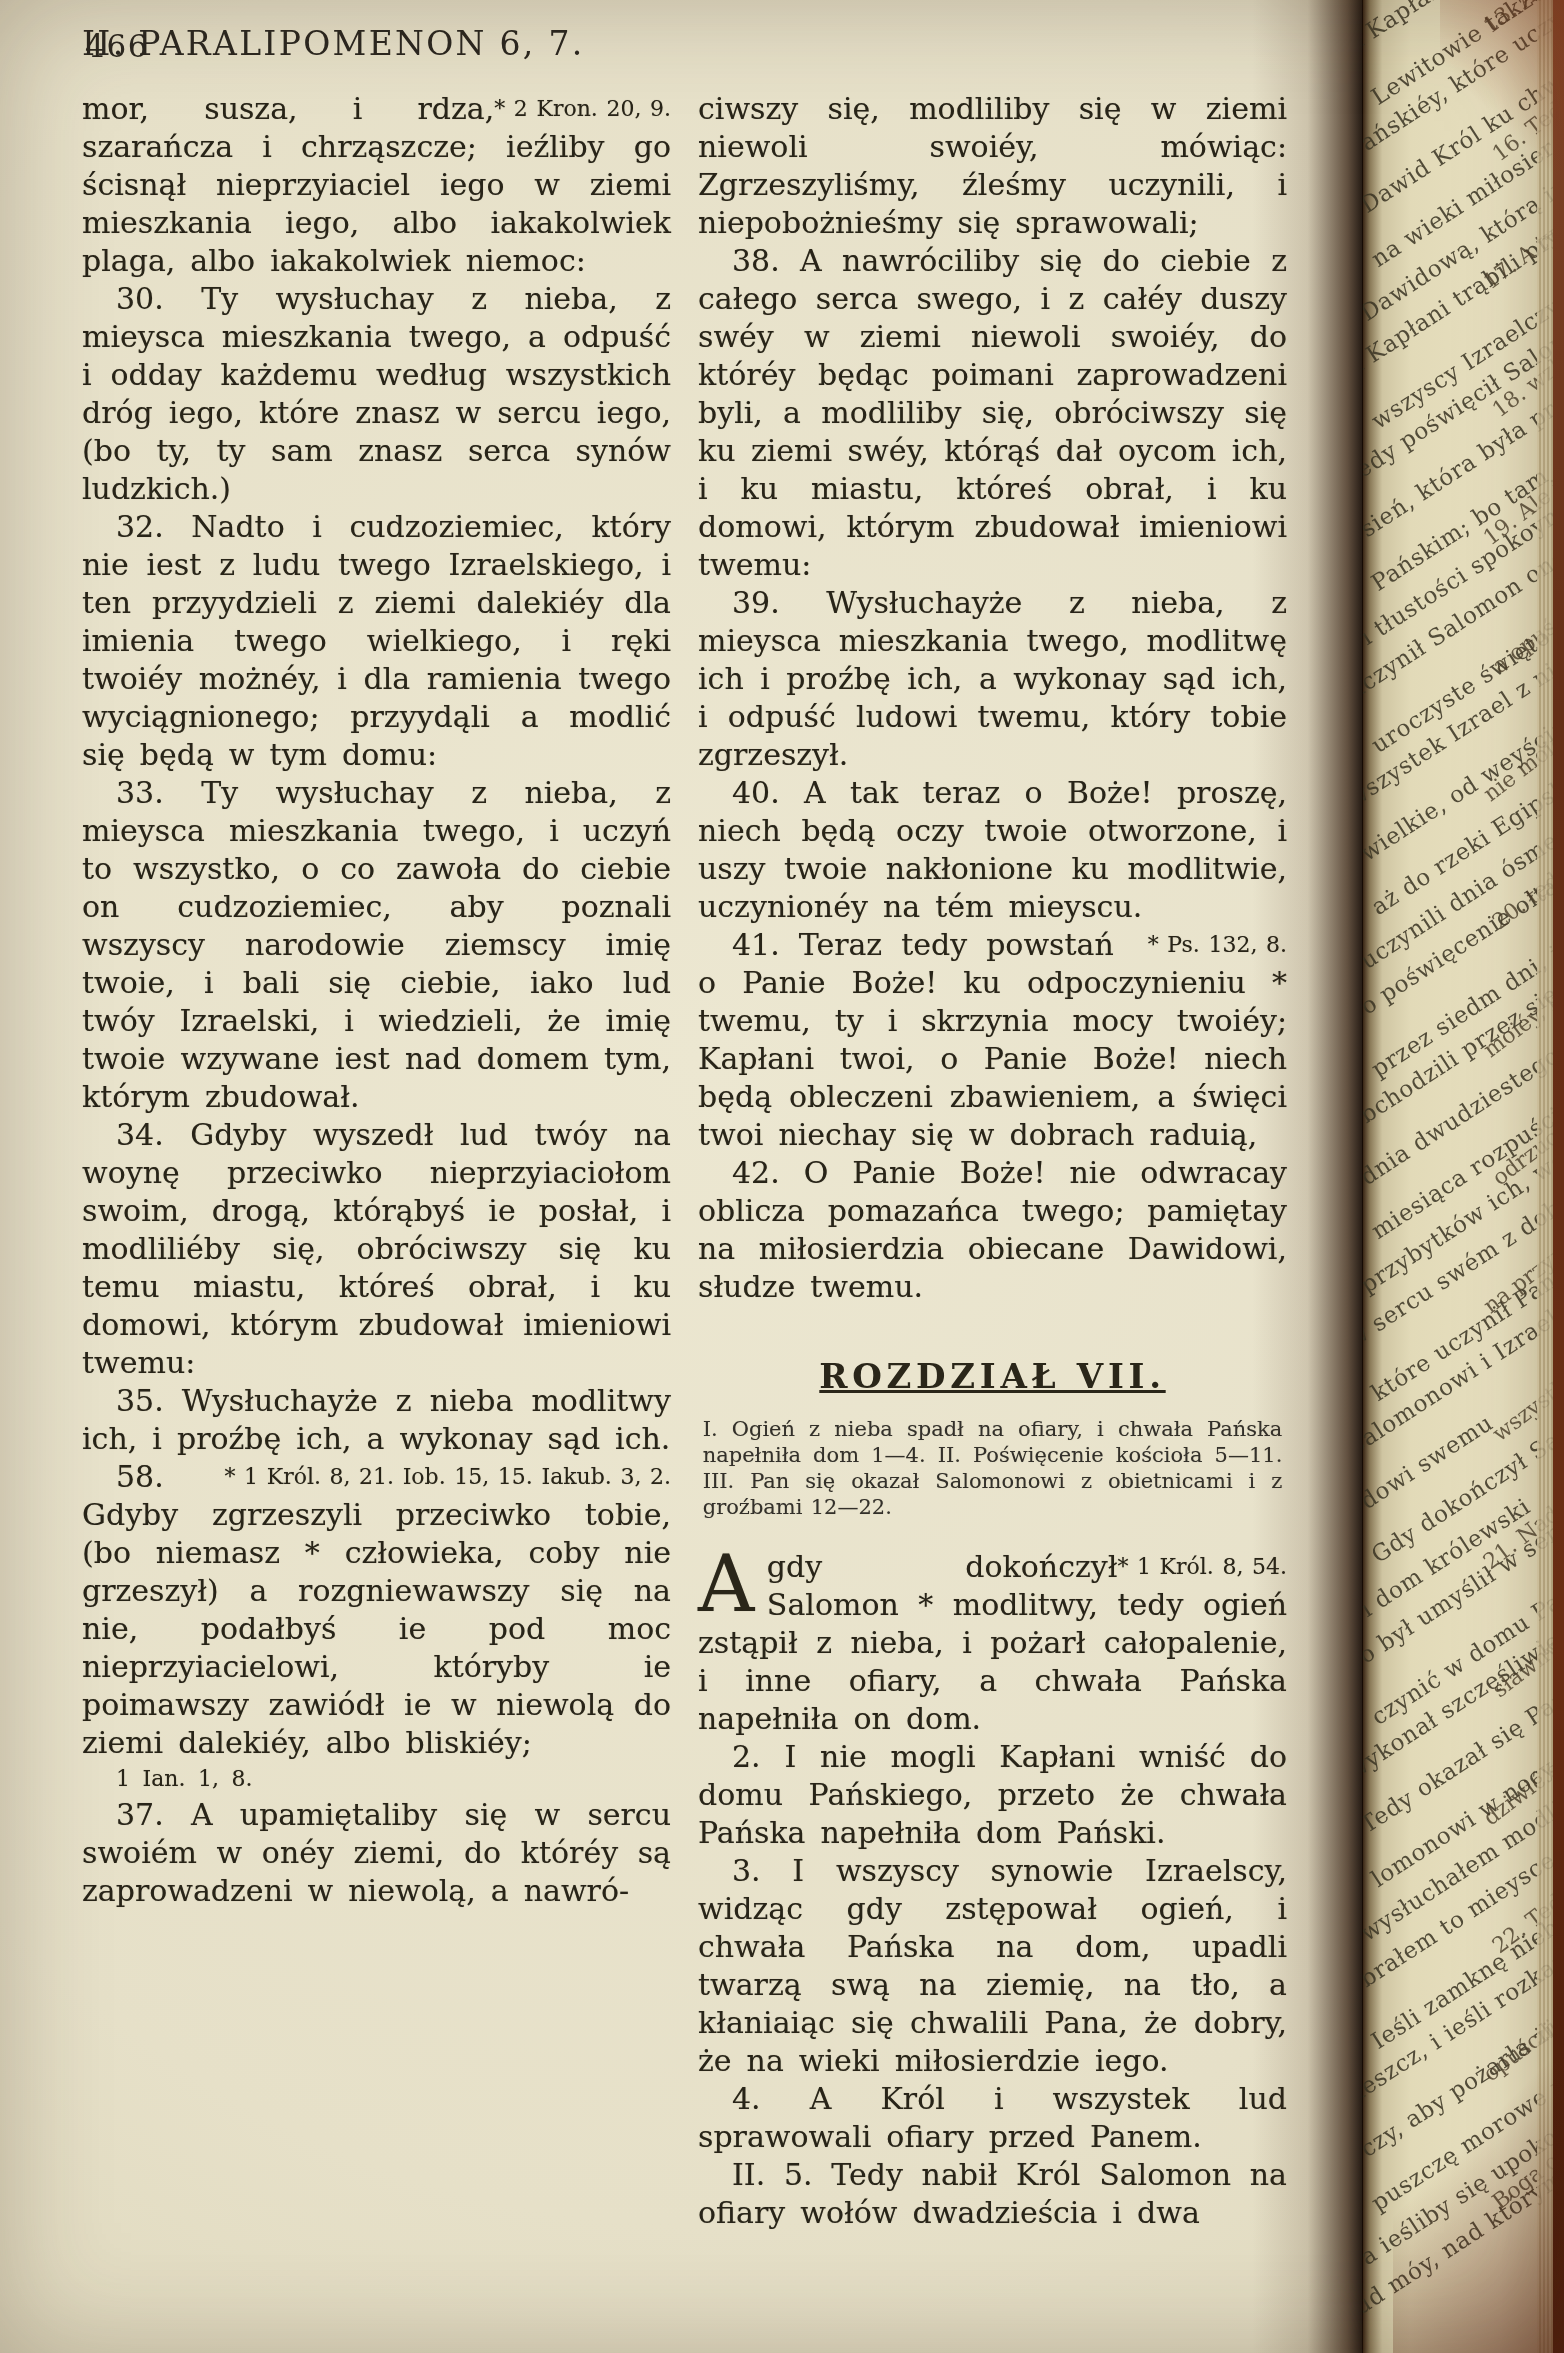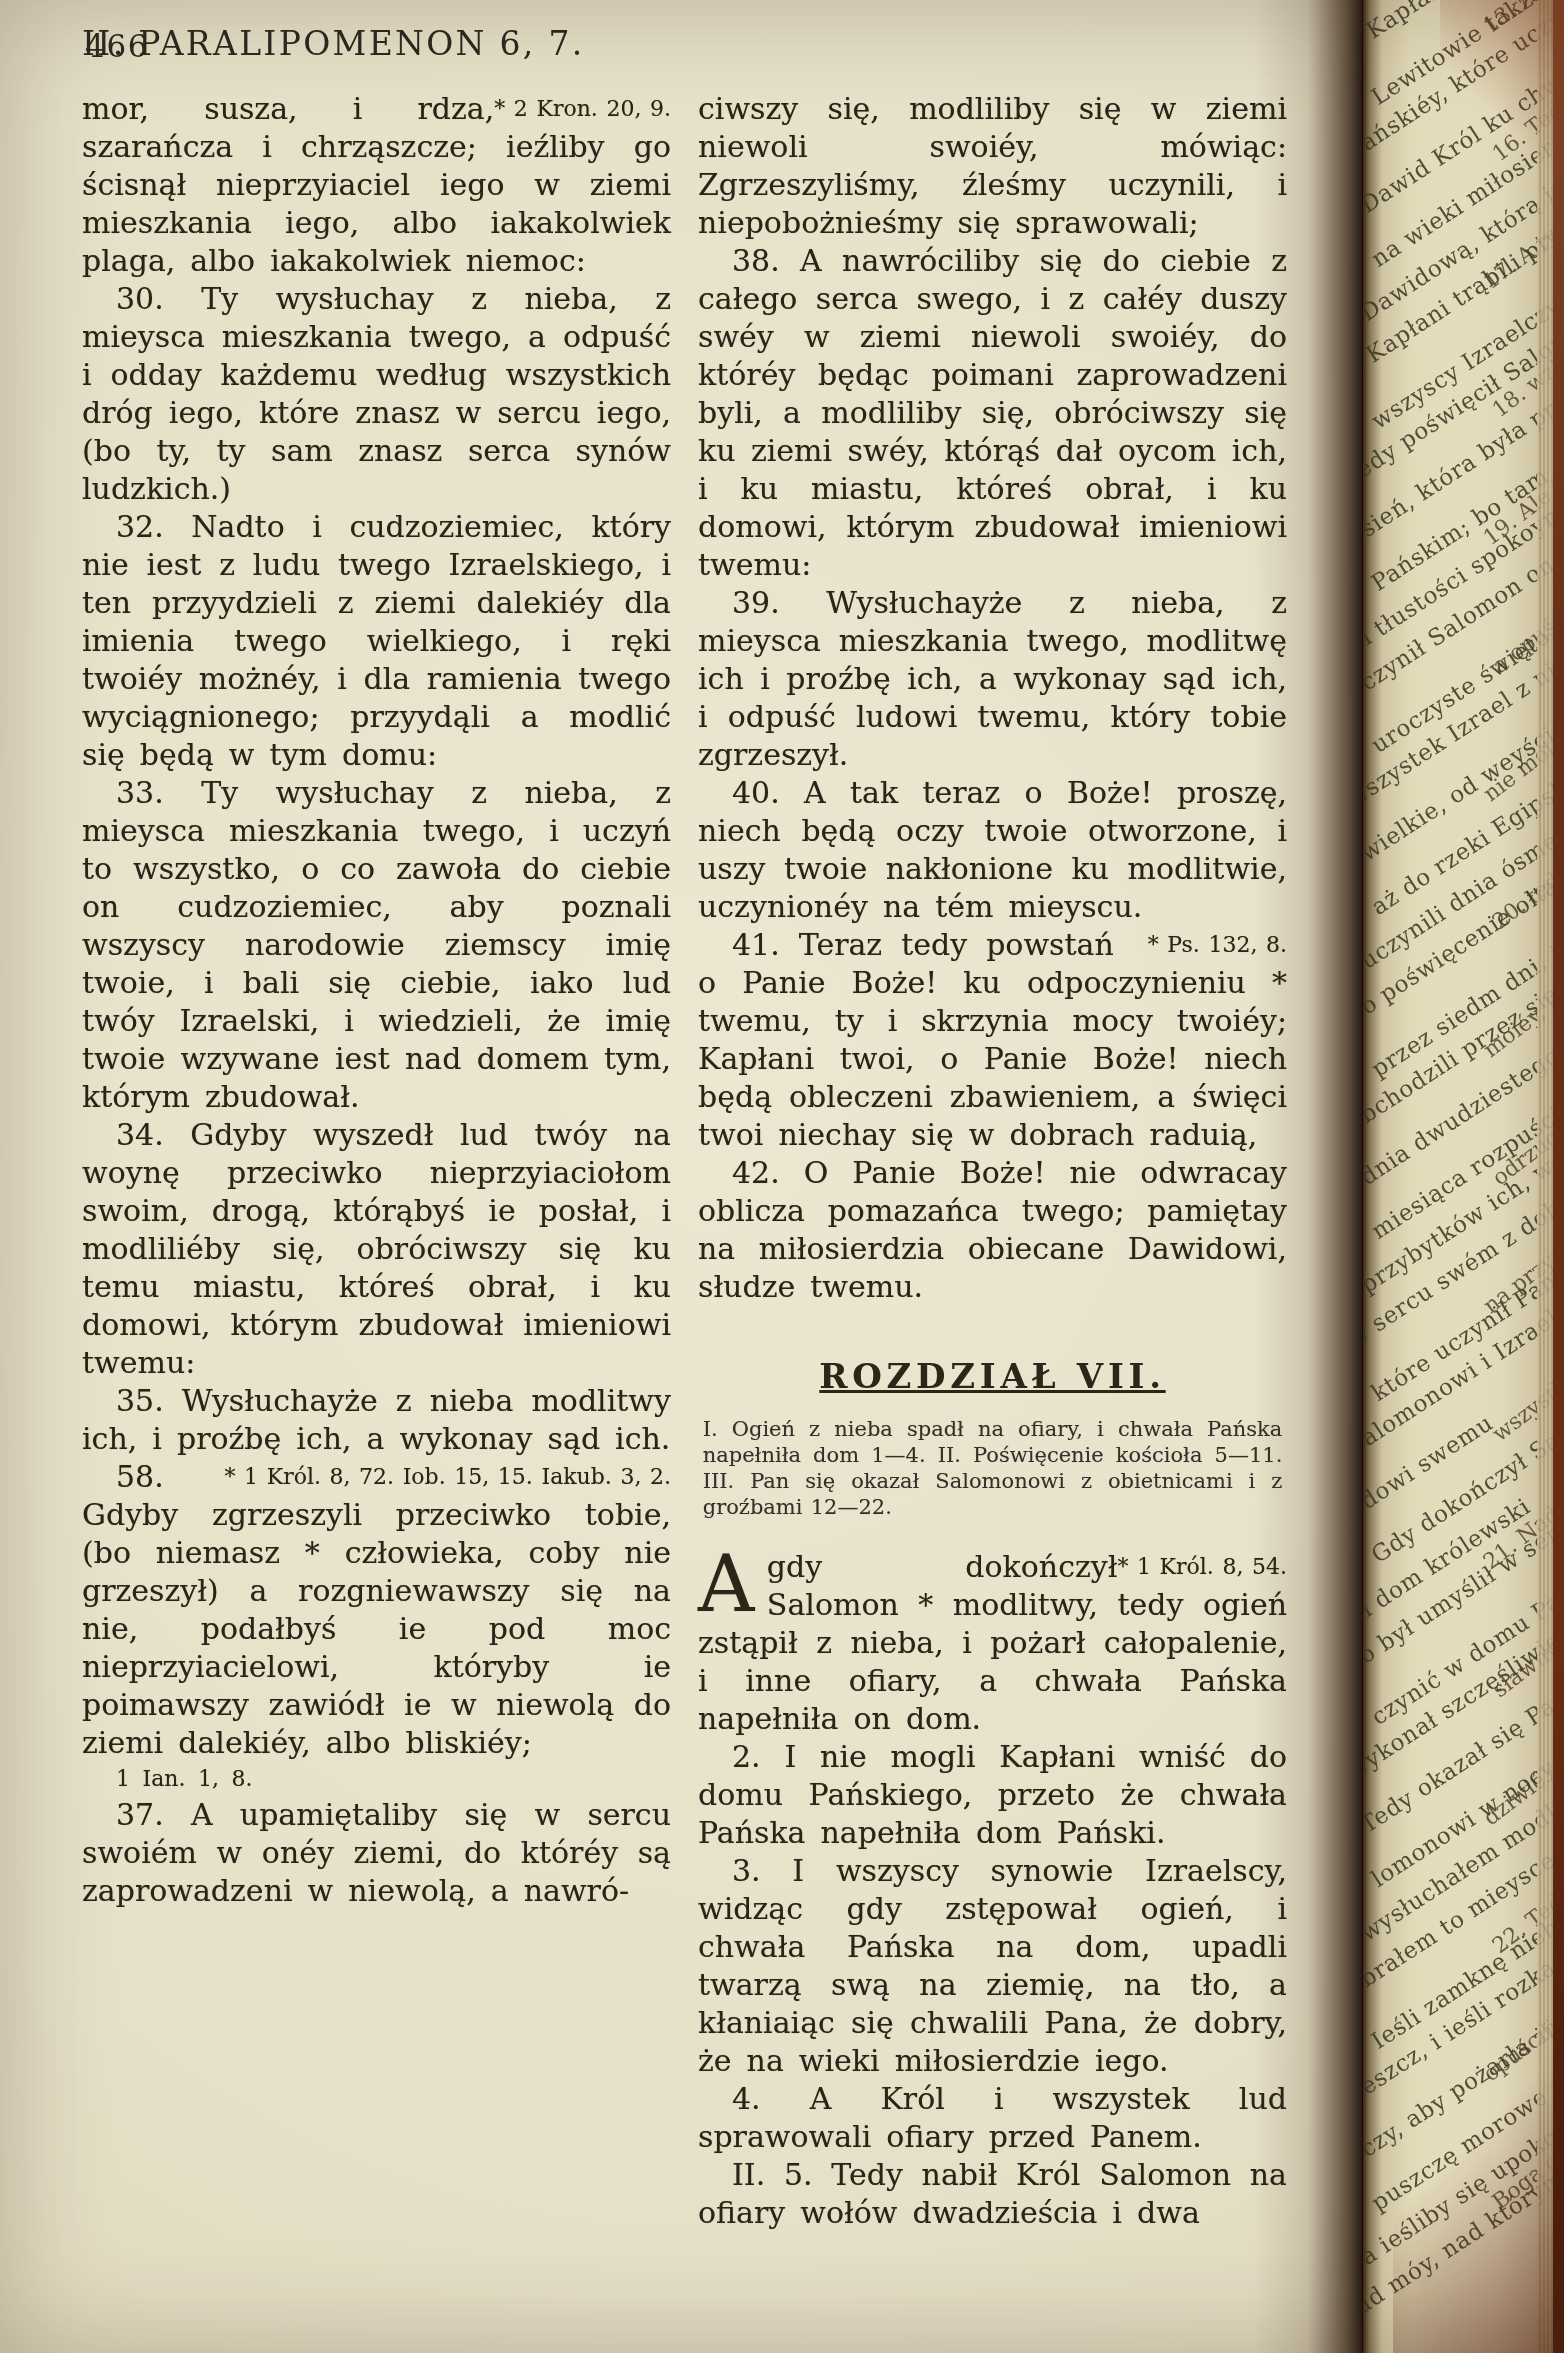--- a/index.html
+++ b/index.html
@@ -155,21 +155,21 @@
             <span class="ref"></span>
             <span>34. Gdyby wyszedł lud twóy na woynę przeciwko nieprzyiaciołom swoim, drogą, którąbyś ie posłał, i modliliéby się, obróciwszy się ku temu miastu, któreś obrał, i ku domowi, którym zbudował imieniowi twemu:</span>
             <span class="ref2"></span>
           </p>
             <p class="verse">
             <span class="ref"></span>
             <span>35. Wysłuchayże z nieba modlitwy ich, i proźbę ich, a wykonay sąd ich.</span>
             <span class="ref2"></span>
           </p>
             <p class="verse">
-            <span class="ref">* 1 Król. 8, 72. Iob. 15, 15. Iakub. 3, 2.</span>
+            <span class="ref">* 1 Król. 8, 21. Iob. 15, 15. Iakub. 3, 2.</span>
             <span>58. Gdyby zgrzeszyli przeciwko tobie, (bo niemasz * człowieka, coby nie grzeszył) a rozgniewawszy się na nie, podałbyś ie pod moc nieprzyiacielowi, któryby ie poimawszy zawiódł ie w niewolą do ziemi dalekiéy, albo bliskiéy;</span>
             <span class="ref2">1 Ian. 1, 8.</span>
           </p>
             <p class="verse">
             <span class="ref"></span>
             <span>37. A upamiętaliby się w sercu swoiém w onéy ziemi, do któréy są zaprowadzeni w niewolą, a nawró-</span>
             <span class="ref2"></span>
           </p>
           </div>
       </div>

